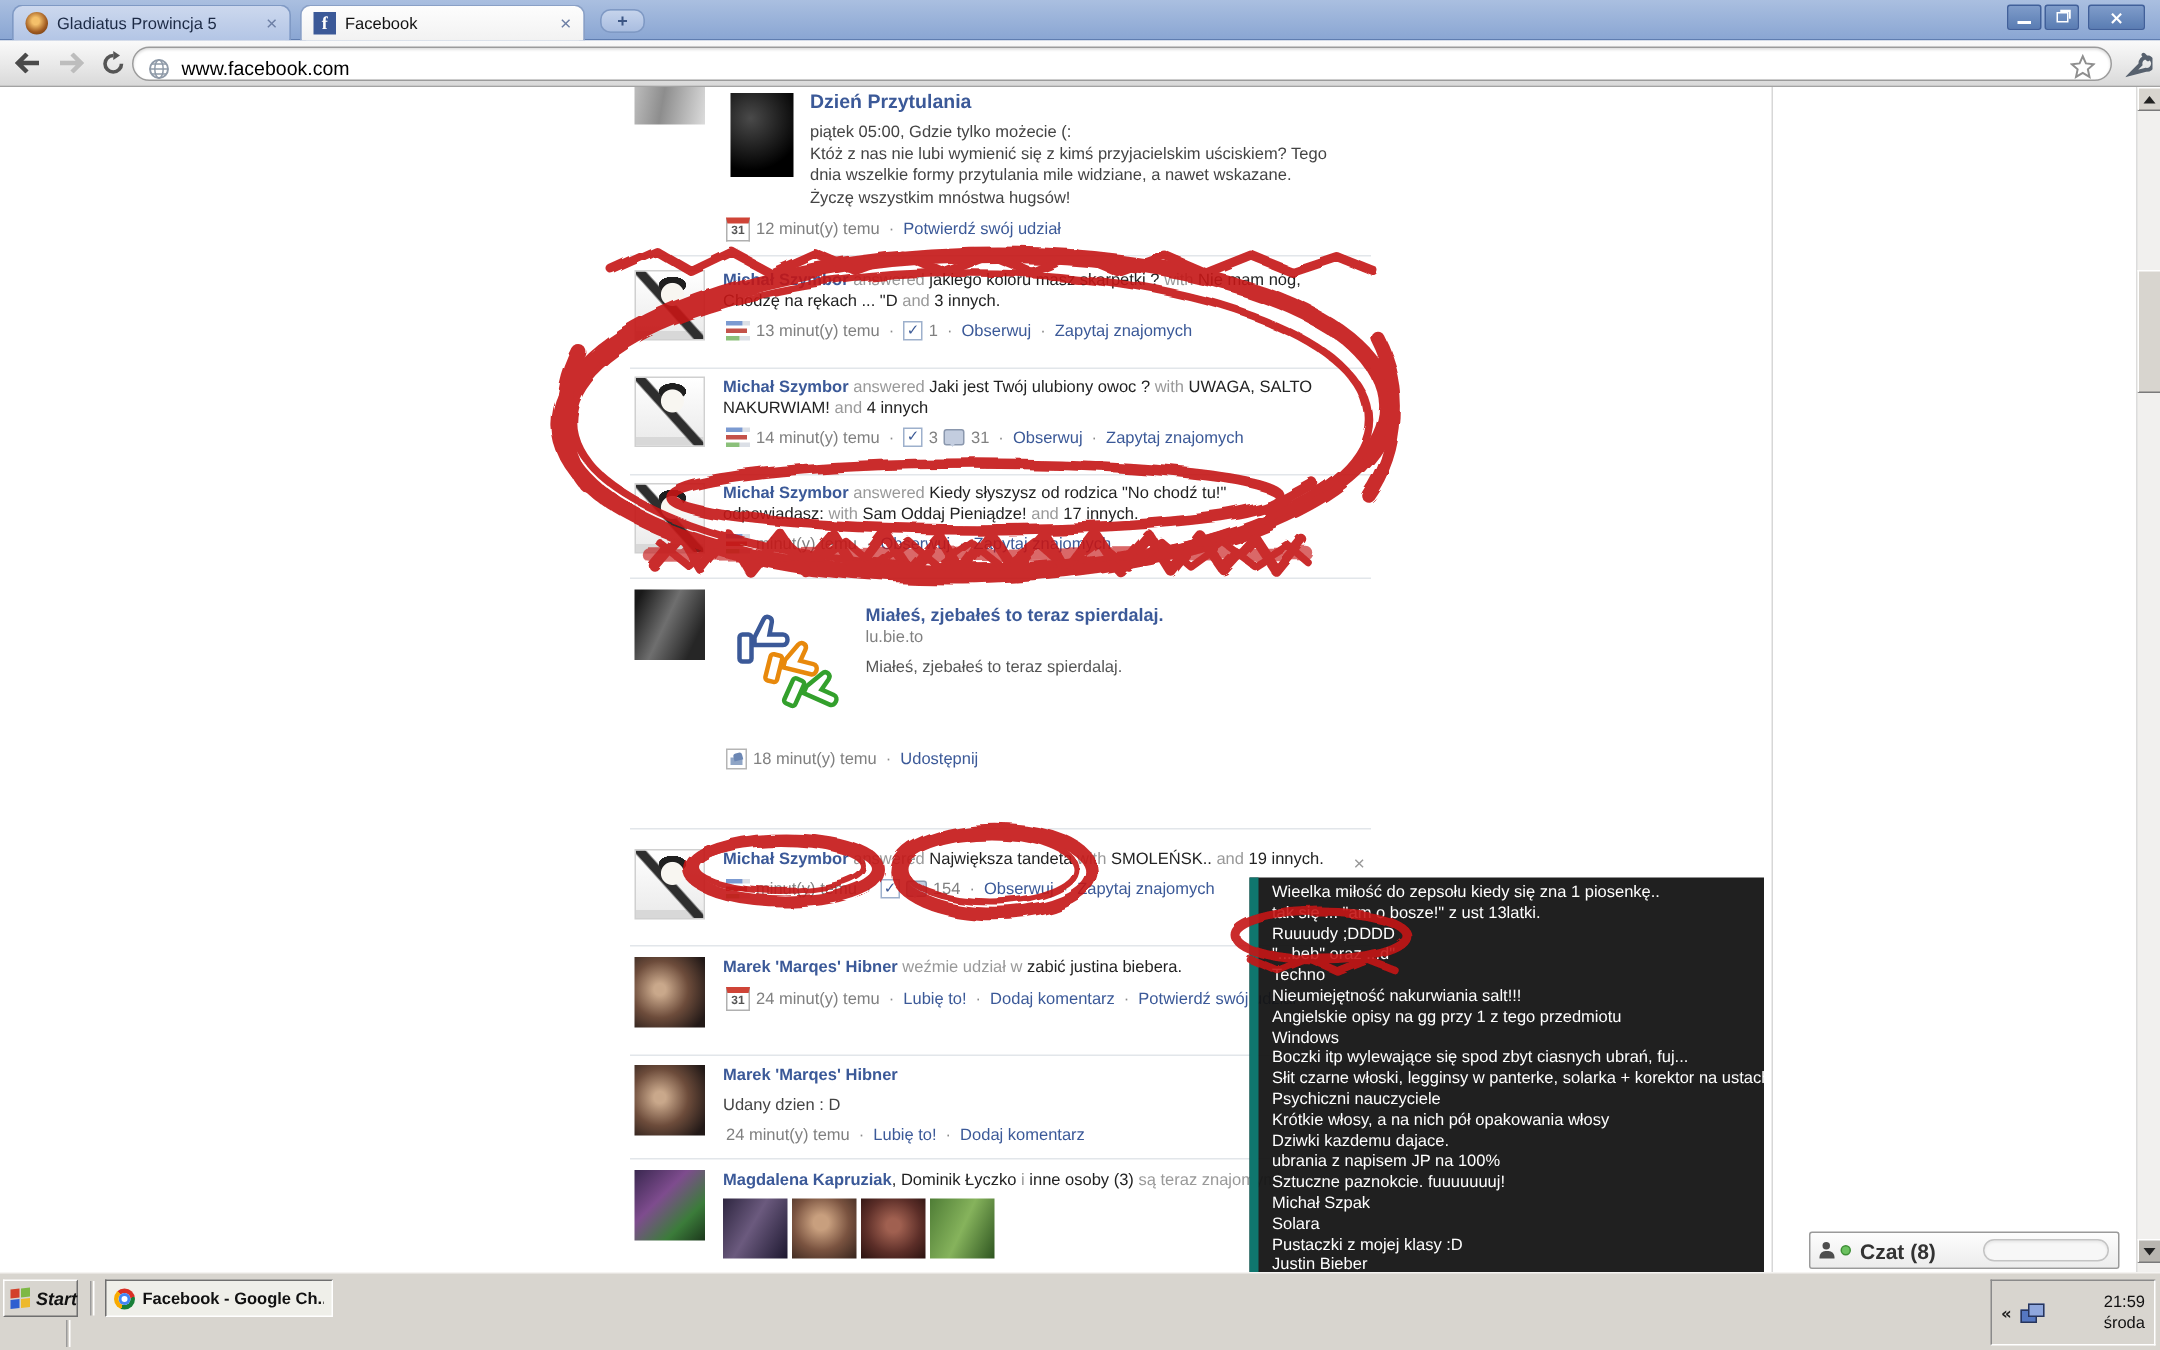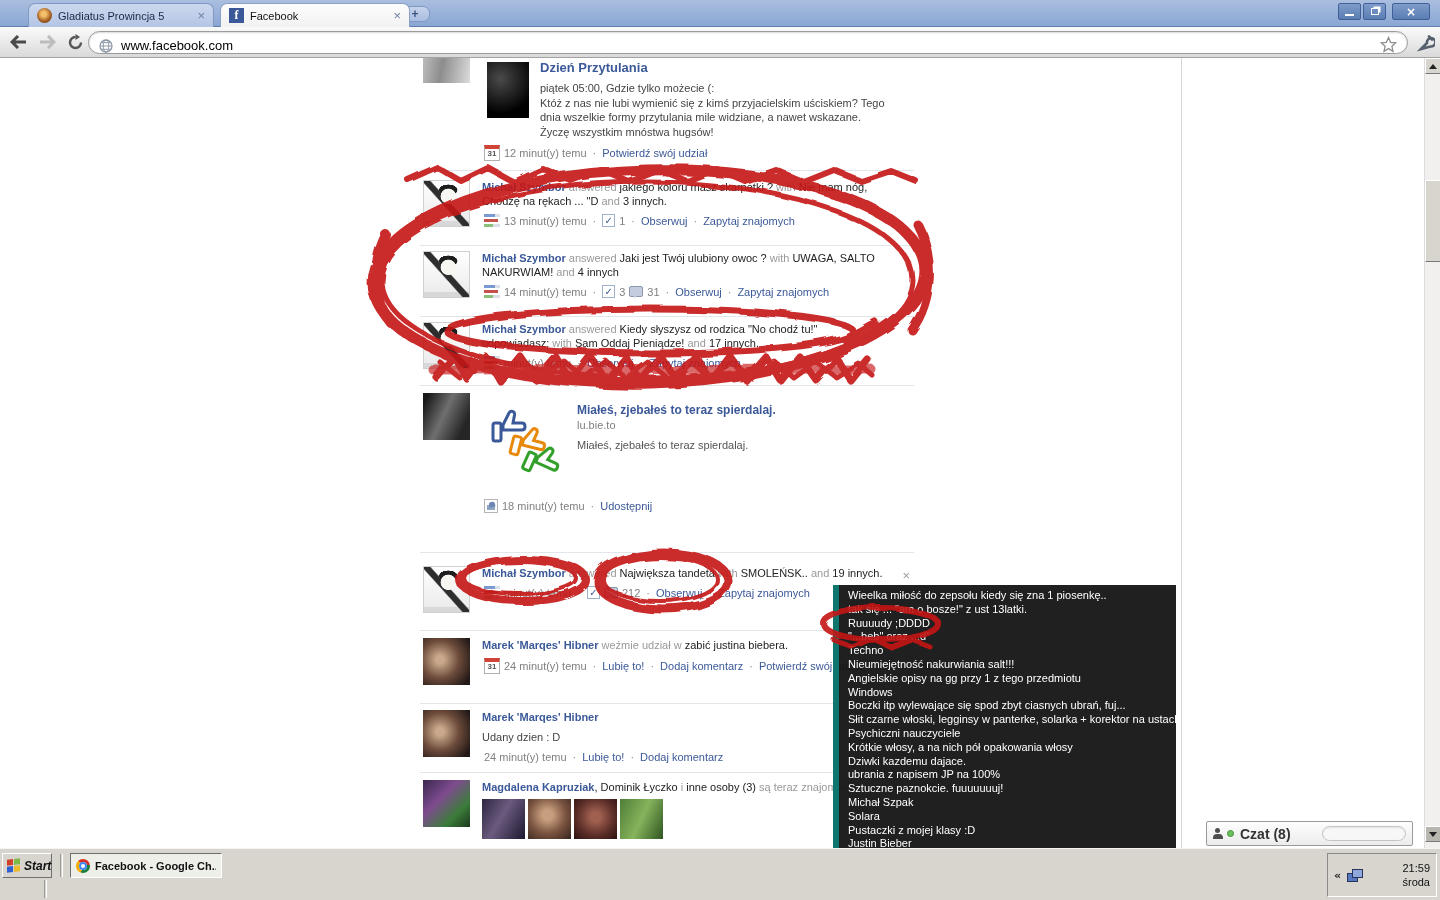--- a/index.html
+++ b/index.html
@@ -3,21 +3,21 @@
 <meta charset="utf-8">
 <style>
   * { margin:0; padding:0; box-sizing:border-box; }
   html,body { width:1440px; height:900px; overflow:hidden; background:#fff;
     font-family:"Liberation Sans", sans-serif; }
 
   
   .tabstrip { position:absolute; left:0; top:0; width:1440px; height:27px;
     background:linear-gradient(#aabfe0,#8aa6d3); border-bottom:1px solid #5f7db0; }
   .tab { position:absolute; top:3px; height:24px; display:flex; align-items:center; gap:6px;
-    padding:0 8px; font-size:11px; border-radius:7px 7px 0 0;margin-left:20px; }
+    padding:0 8px; font-size:11px; border-radius:7px 7px 0 0; }
   .tab-inactive { left:8px; width:186px; background:linear-gradient(#ccd8ee,#b3c5e5);
     border:1px solid #7f99c4; border-bottom:none; color:#1c2a45; }
   .tab-active { left:200px; width:190px; background:linear-gradient(#fdfdfd,#f2f2f2);
     border:1px solid #8aa0c6; border-bottom:none; color:#111; z-index:3; }
   .tab-title { flex:1; white-space:nowrap; overflow:hidden; }
   .tab-close { color:#6d7fa5; font-size:13px; line-height:13px; cursor:default; }
   .fav-glad { width:15px; height:15px; border-radius:50%;
     background:radial-gradient(circle at 45% 40%, #f4c06a 20%, #a05a20 60%, #5f3410 95%); }
   .fav-fb { width:15px; height:15px; background:#3b5998; color:#fff; font:bold 12px/15px "Liberation Serif", serif; text-align:center; }
   .newtab { position:absolute; left:400px; top:6px; width:30px; height:16px; border-radius:7px;
@@ -353,21 +353,21 @@
         <div class="post-close">×</div>
         <div class="post-main">
           <div class="post-title"><span class="sg-name">Michał Szymbor</span><span class="sg-mut"> answered </span><span class="sg-txt">Największa tandeta</span><span class="sg-mut"> with </span><span class="sg-txt">SMOLEŃSK..</span><span class="sg-mut"> and </span><span class="sg-txt">19 innych.</span></div>
         </div>
         <div class="post-footer">
           <span class="ic ic-poll"></span>
           <span class="sg-time">minut(y) temu</span>
           <span class="sg-dot">·</span>
           <span class="ic ic-check">✓</span>
           <span class="ic ic-bubble"></span>
-          <span class="sg-cnt">212</span>
+          <span class="sg-cnt">154</span>
           <span class="sg-dot">·</span>
           <span class="sg-link">Obserwuj</span>
           <span class="sg-dot">·</span>
           <span class="sg-link">Zapytaj znajomych</span>
         </div>
       </article>
       <article class="post" style="top: 578px;">
         <div class="avatar av-hibner"></div>
         <div class="post-main">
           <div class="post-title"><span class="sg-name">Marek 'Marqes' Hibner</span><span class="sg-mut"> weźmie udział w </span><span class="sg-txt">zabić justina biebera.</span></div>

